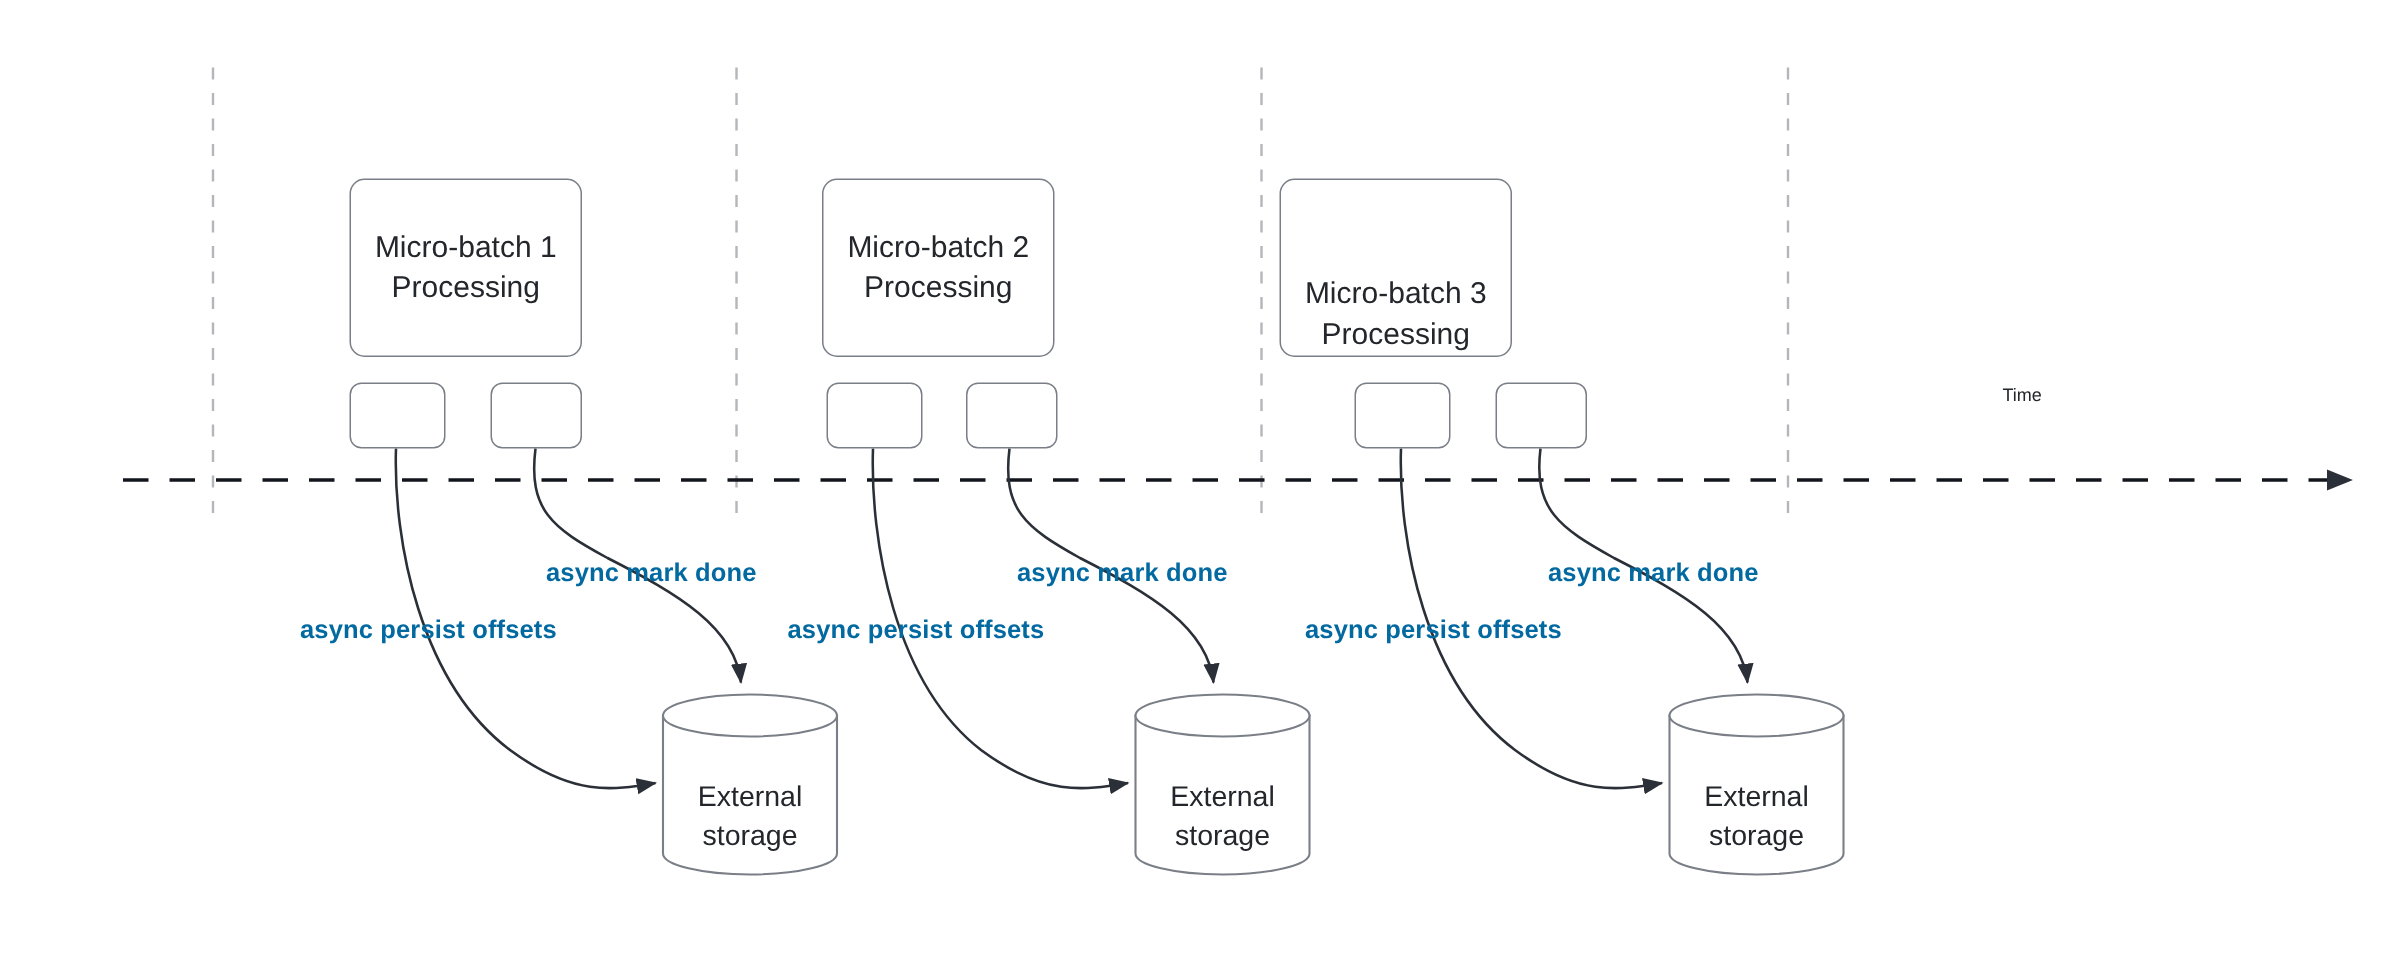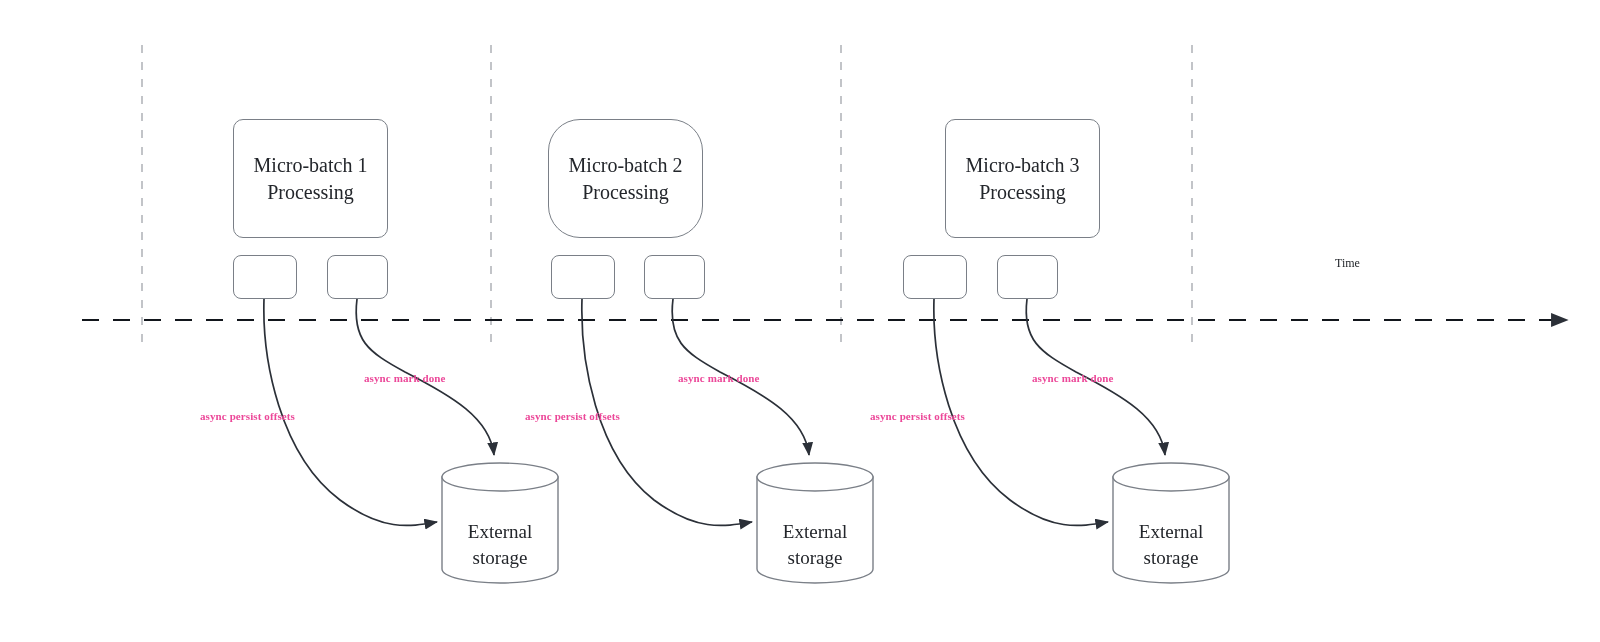--- a/index.html
+++ b/index.html
@@ -5,21 +5,21 @@
   html, body {
     margin: 0;
     padding: 0;
     background: #ffffff;
   }
   #canvas {
     position: relative;
     width: 1600px;
     height: 642px;
     background: #ffffff;
-    font-family: Liberation Serif, serif;
+    font-family: Liberation Sans, sans-serif;
     overflow: hidden;
   }
   svg.layer {
     position: absolute;
     top: 0;
     left: 0;
     width: 1600px;
     height: 642px;
   }
   .batch-box {
@@ -39,23 +39,23 @@
   }
   .mini-box {
     position: absolute;
     border: 1px solid #7a7f87;
     border-radius: 8px;
     background: #ffffff;
     box-sizing: border-box;
   }
   .edge-label {
     position: absolute;
-    font-size: 11px;
+    font-size: 17px;
     font-weight: bold;
-    color: #ec4899;
+    color: #0369a1;
     white-space: nowrap;
     letter-spacing: 0.1px;
   }
   .time-label {
     position: absolute;
     font-size: 12px;
     font-weight: 400;
     color: #23262b;
     white-space: nowrap;
   }
@@ -124,27 +124,27 @@
       <ellipse cx="1171" cy="477" rx="58" ry="14" fill="#ffffff" stroke="#7a7f87" stroke-width="1.4"></ellipse>
     </g>
   </svg>
 
   <div class="batch-box" style="left:233px; top:119px; width:155px; height:119px;">
     <div>
       <div>Micro-batch 1</div>
       <div>Processing</div>
     </div>
   </div>
-  <div class="batch-box" style="left:548px; top:119px; width:155px; height:119px;border-radius:32px;">
+  <div class="batch-box" style="left:548px; top:119px; width:155px; height:119px;">
     <div>
       <div>Micro-batch 2</div>
       <div>Processing</div>
     </div>
   </div>
-  <div class="batch-box" style="left:945px; top:119px; width:155px; height:119px;">
+  <div class="batch-box" style="left:853px; top:119px; width:155px; height:119px;align-items:flex-end;">
     <div>
       <div>Micro-batch 3</div>
       <div>Processing</div>
     </div>
   </div>
 
   <div class="mini-box" style="left:233px; top:255px; width:64px; height:44px;"></div>
   <div class="mini-box" style="left:327px; top:255px; width:61px; height:44px;"></div>
 
   <div class="mini-box" style="left:551px; top:255px; width:64px; height:44px;"></div>

